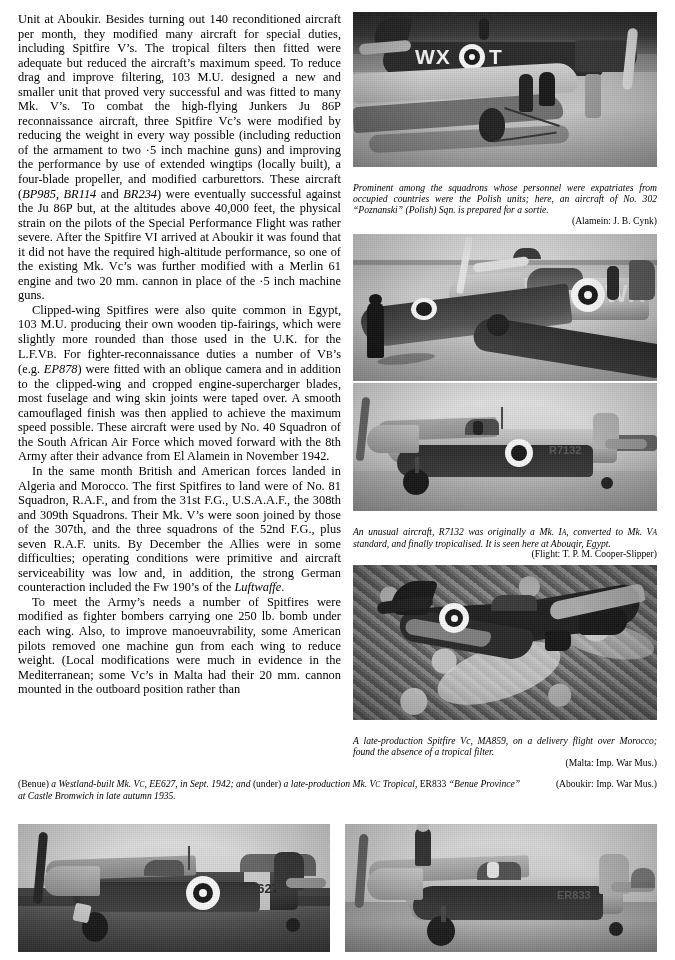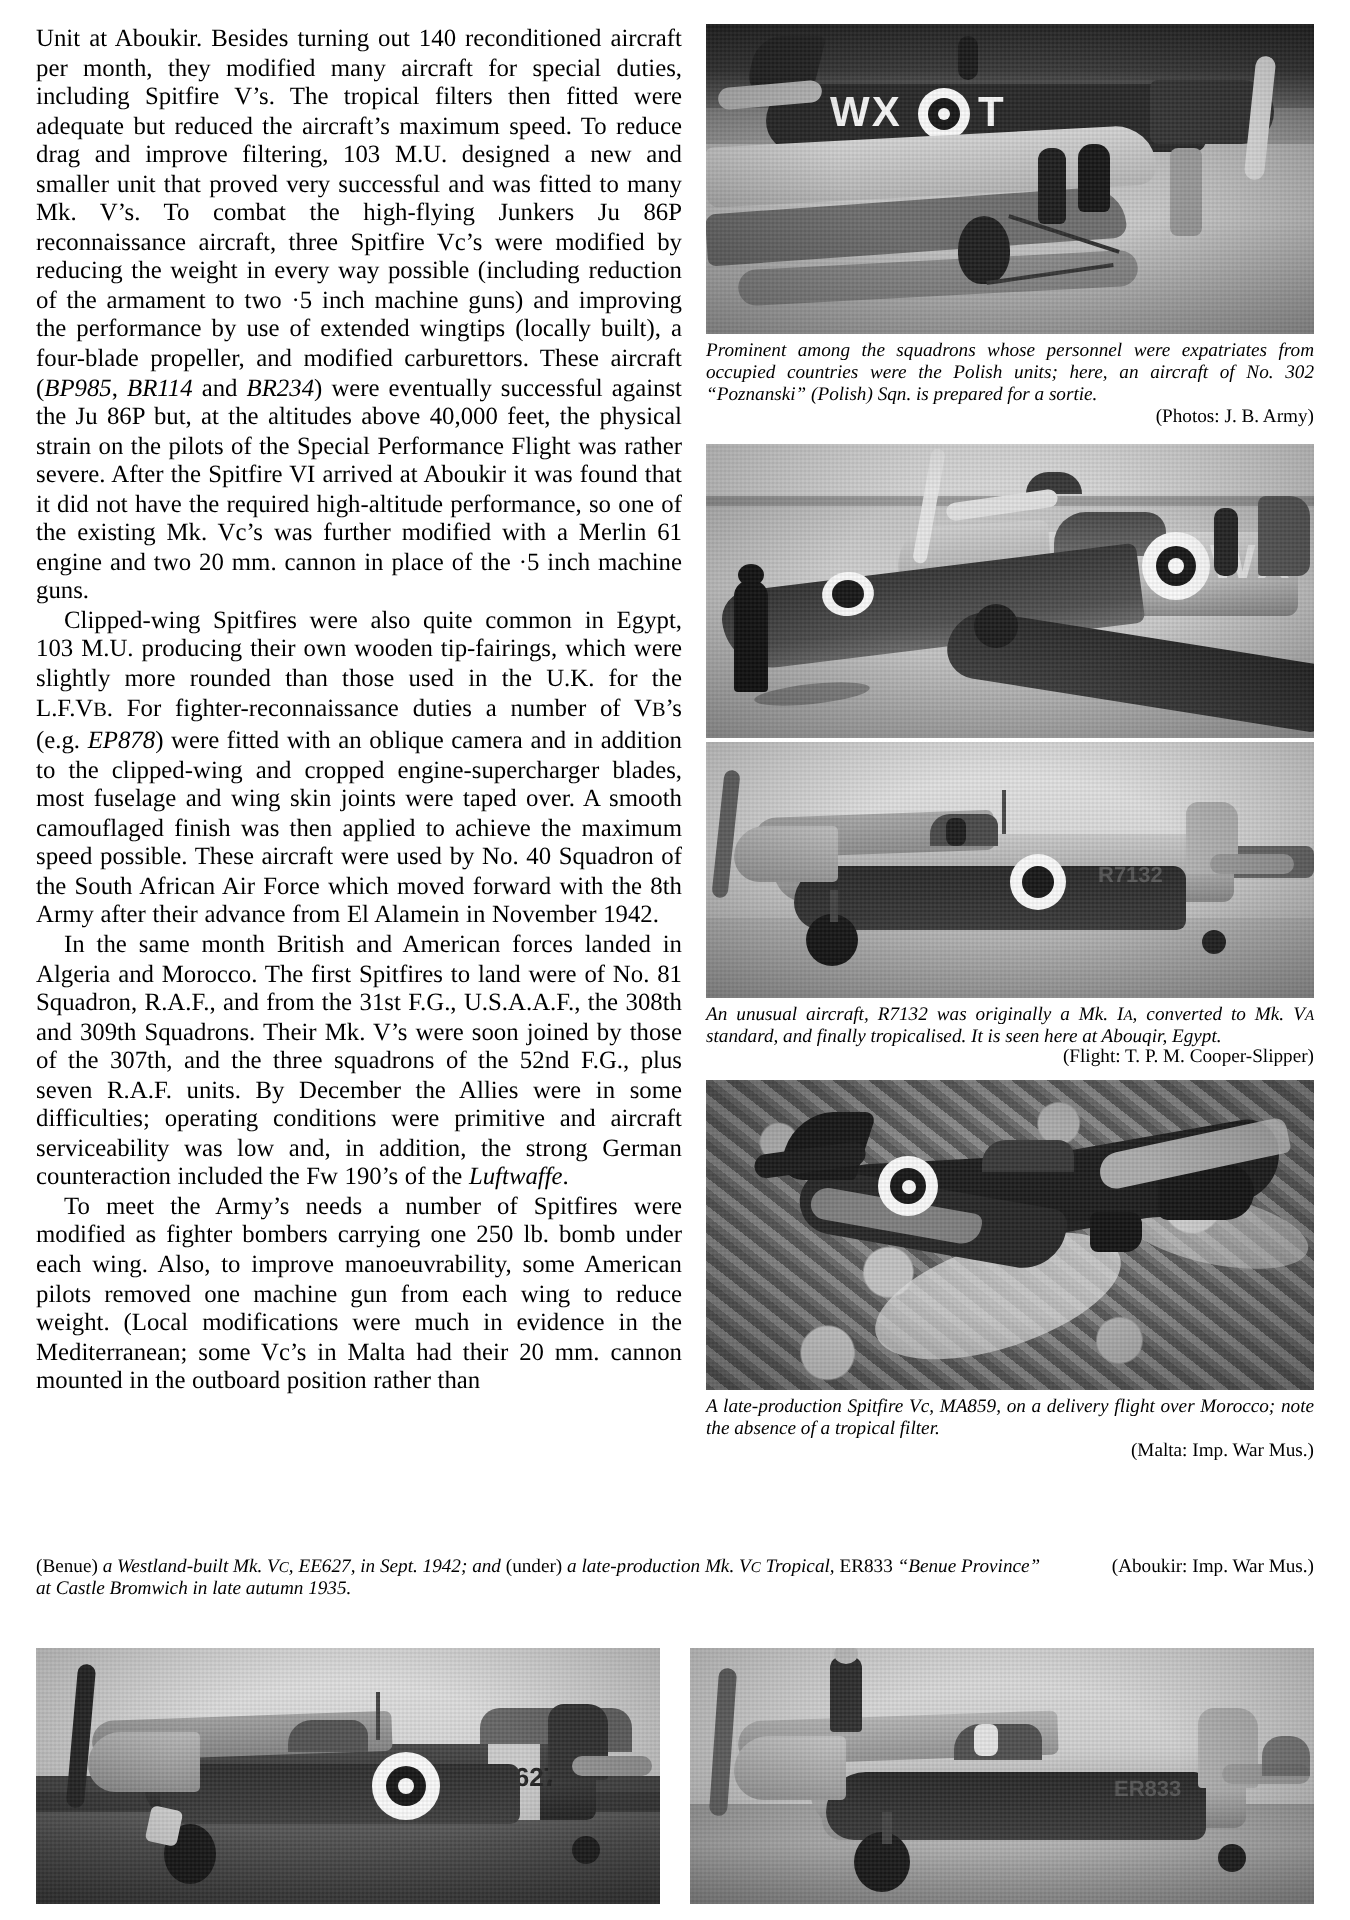--- a/index.html
+++ b/index.html
@@ -123,21 +123,21 @@
     line-height: 10.9px;
     font-style: italic;
     text-align: justify;
     margin: 0;
   }
   .caption .credit {
     font-style: normal;
     display: block;
     text-align: right;
   }
-  .cap-pad { padding: 4px 0 5px 0; }
+  .cap-pad { padding: 16px 0 5px 0; }
 
   .wide-caption {
     position: absolute;
     left: 18px;
     top: 778px;
     width: 639px;
     font-size: 9.6px;
     line-height: 11px;
     font-style: italic;
   }
@@ -198,21 +198,21 @@
 
       <div class="wheel" style="left:126px;top:96px;width:26px;height:34px;background:#26251f;border-radius:50% 50% 45% 45%;"></div>
       <div class="wheel" style="left:232px;top:62px;width:16px;height:44px;background:#9b978a;border-radius:4px;"></div>
 
       <div class="strut" style="left:150px;top:104px;width:58px;height:2px;background:#34332c;transform:rotate(18deg);"></div>
       <div class="strut" style="left:140px;top:124px;width:64px;height:2px;background:#3b3a32;transform:rotate(-8deg);"></div>
     </div>
 
     <div class="caption cap-pad">
       <span>Prominent among the squadrons whose personnel were expatriates from occupied countries were the Polish units; here, an aircraft of No. 302 “Poznanski” (Polish) Sqn. is prepared for a sortie.</span>
-      <span class="credit">(Photos: J. B. Army)</span>
+      <span class="credit">(Alamein: J. B. Cynk)</span>
     </div>
 
     <div class="photo grainy vignette" style="width:304px;height:147px;margin-top:2px;">
       <div class="sky" style="background:linear-gradient(180deg,#ddd9cd 0%,#cbc7b9 35%,#b6b2a2 55%,#a4a090 100%);"></div>
 
       <div style="position:absolute;left:0;top:26px;width:100%;height:5px;background:#8d8a7c;opacity:.8;"></div>
       <div class="ground" style="height:116px;background:linear-gradient(180deg,#c3bfae 0%,#cfcbba 35%,#b0ac9b 100%);"></div>
 
       <div style="position:absolute;left:160px;top:14px;width:28px;height:11px;background:#3c3a33;border-radius:14px 14px 0 0;"></div>
 
@@ -317,21 +317,21 @@
       <div style="position:absolute;left:52px;top:60px;width:86px;height:16px;background:#c6c2b0;opacity:.55;border-radius:20px 10px 24px 18px;transform:rotate(10deg);"></div>
 
       <div class="roundel" style="left:86px;top:38px;width:30px;height:30px;"></div>
       <div class="roundel-in" style="left:92px;top:44px;width:18px;height:18px;"></div>
       <div class="roundel-core" style="left:98px;top:50px;width:7px;height:7px;"></div>
 
       <div style="position:absolute;left:192px;top:66px;width:26px;height:20px;background:#1b1a17;border-radius:4px 6px 8px 4px;"></div>
     </div>
 
     <div class="caption cap-pad">
-      <span>A late-production Spitfire Vc, MA859, on a delivery flight over Morocco; note the absence of a tropical filter.</span>
+      <span>A late-production Spitfire Vc, MA859, on a delivery flight over Morocco; found the absence of a tropical filter.</span>
       <span class="credit">(Malta: Imp. War Mus.)</span>
     </div>
 
   </div>
 
   <div class="wide-caption">
     <div style="overflow:hidden;">
       <span class="credit-right">(Aboukir: Imp. War Mus.)</span>
       <span class="roman">(Benue)</span>
       <span>a Westland-built Mk. V<span class="sub">C</span>, EE627, in Sept. 1942; and</span>

